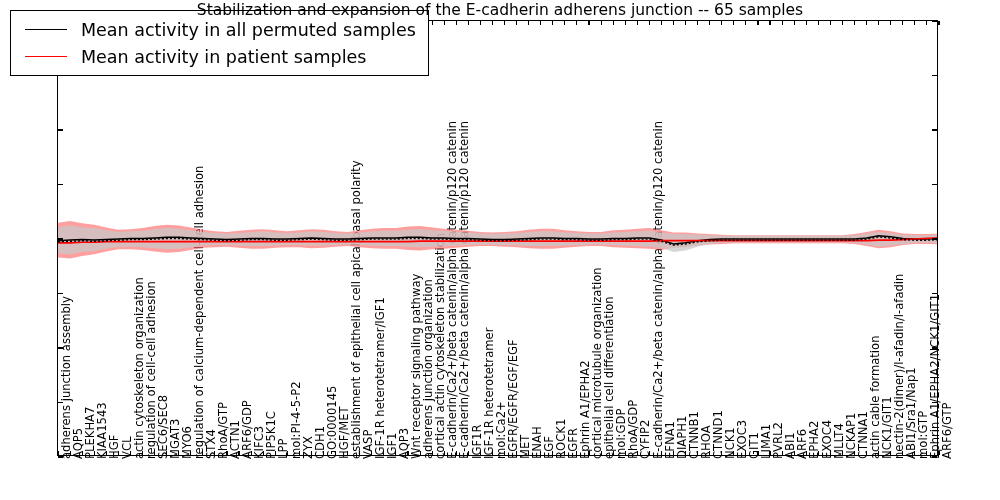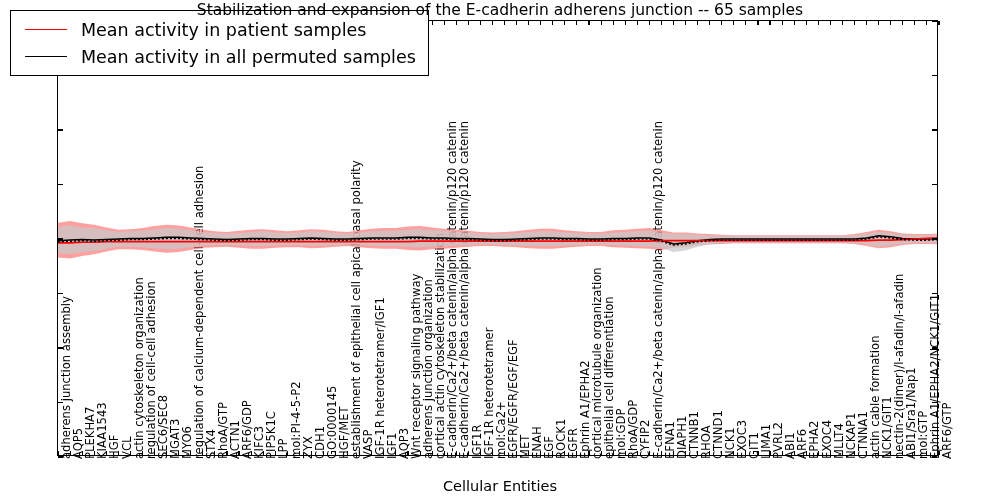--- a/index.html
+++ b/index.html
@@ -42,21 +42,20 @@
   
   svg{display:block;}
 </style>
 </head>
 <body>
 
 <div id="fig">
 
   <div id="title">Stabilization and expansion of the E-cadherin adherens junction -- 65 samples</div>
 
-  <div id="xlabel">Cellular Entities</div>
 
   <div id="yticklabels"></div>
   <div id="xticklabels">
       <div class="xlab" style="left: 61.2px;">adherens junction assembly</div>
       <div class="xlab" style="left: 73.2685px;">AQP5</div>
       <div class="xlab" style="left: 85.337px;">PLEKHA7</div>
       <div class="xlab" style="left: 97.4055px;">KIAA1543</div>
       <div class="xlab" style="left: 109.474px;">HGF</div>
       <div class="xlab" style="left: 121.542px;">VCL</div>
       <div class="xlab" style="left: 133.611px;">actin cytoskeleton organization</div>
@@ -304,22 +303,22 @@
         <div class="xtickmark t" style="left: 856.313px;"></div>
         <div class="xtickmark " style="left: 868.382px;"></div>
         <div class="xtickmark t" style="left: 868.382px;"></div>
         <div class="xtickmark " style="left: 880.45px;"></div>
         <div class="xtickmark t" style="left: 880.45px;"></div>
       </div>
   </div>
 
   <div id="legend">
     <div class="lgrow">
+      <span class="lgline"></span>
+      <span class="lgtxt">Mean activity in all permuted samples</span>
+    </div>
+    <div class="lgrow">
       <span class="lgline red"></span>
       <span class="lgtxt">Mean activity in patient samples</span>
     </div>
-    <div class="lgrow">
-      <span class="lgline"></span>
-      <span class="lgtxt">Mean activity in all permuted samples</span>
-    </div>
   </div>
 
 </div>
 
 </body></html>

